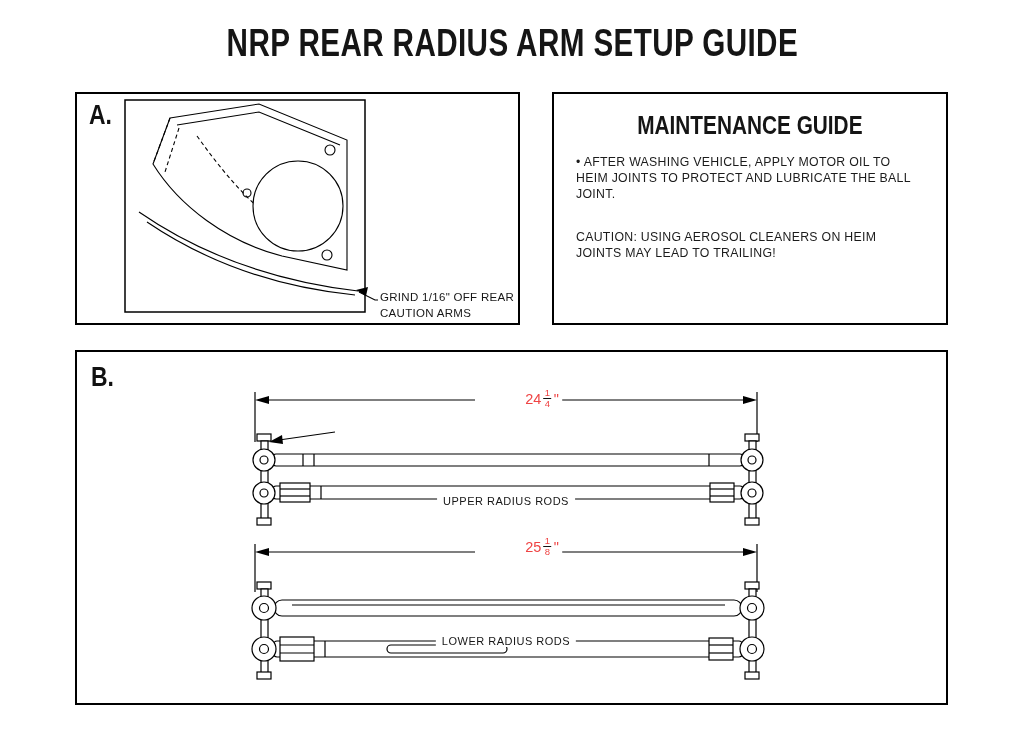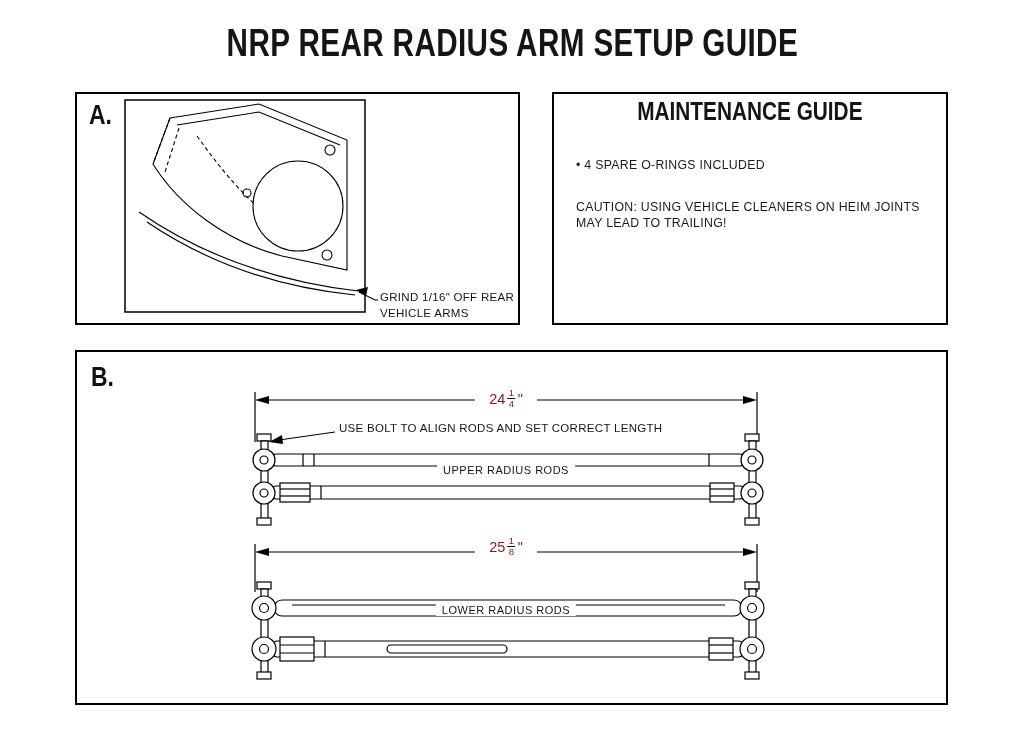--- a/index.html
+++ b/index.html
@@ -23,45 +23,45 @@
   .panel-a .panel-label { left:12px; top:6px; }
   .panel-b .panel-label { left:14px; top:10px; }
 
   svg.art { position:absolute; left:0; top:0; display:block; }
 
   
   .callout-a { position:absolute; left:303px; top:196px; font-size:11.5px; letter-spacing:0.3px;
                line-height:1.35; color:#161616; }
 
   
-  .m-title { text-align:center; margin-top:2px; }
+  .m-title { text-align:center; margin-top:16px; }
   .m-title-text { display:inline-block; font-size:26px; font-weight:bold; transform:scaleX(0.8);
                   transform-origin:center; white-space:nowrap; color:#151515; }
   .m-body { padding:0 22px; font-size:12.3px; letter-spacing:0.3px; line-height:1.32; color:#1b1b1b; }
   .m-body p { margin:0; }
   .m-p1 { margin-top:30px !important; }
   .m-p2 { margin-top:13px !important; }
   .m-p3 { margin-top:26px !important; }
   .m-body strong { font-weight:normal; }
 
   
   .dim-label { position:absolute; transform:translateX(-50%); background:#fff; padding:0 3px;
-               font-size:14.5px; color:#7f1d1d; display:flex; align-items:center; white-space:nowrap; z-index:2; }
+               font-size:14.5px; color:#ef4444; display:flex; align-items:center; white-space:nowrap; z-index:2;margin-left:36px; }
   .dim-upper { left:429px; top:36px; }
   .dim-lower { left:429px; top:184px; }
   .frac { display:inline-flex; flex-direction:column; align-items:center; font-size:9.5px;
           line-height:1.1; margin:0 2px; }
   .frac .num { border-bottom:1px solid #111; padding:0 1.5px; }
   .frac .den { padding:0 1.5px; }
 
   .callout-b { position:absolute; left:262px; top:70px; font-size:11.5px; letter-spacing:0.3px;
                color:#161616; white-space:nowrap; z-index:2; }
 
   .rod-label { position:absolute; transform:translateX(-50%); font-size:11px; letter-spacing:0.5px;
-               background:#fff; padding:0 6px; color:#161616; white-space:nowrap; z-index:2; }
+               background:#fff; padding:0 6px; color:#161616; white-space:nowrap; z-index:2;margin-top:31px; }
   .rod-label-upper { left:429px; top:112px; }
   .rod-label-lower { left:429px; top:252px; }
 </style>
 </head>
 <body>
 
 <div class="page">
 
   <div class="title">
     <span class="title-text">NRP REAR RADIUS ARM SETUP GUIDE</span>
@@ -89,31 +89,31 @@
       </g>
 
       <g>
         <polyline points="301,206 298,206 282,198" fill="none" stroke="#000" stroke-width="1.1"></polyline>
         <polygon points="279,196 291,193 289,202" fill="#000"></polygon>
       </g>
     </svg>
 
     <div class="callout-a">
       <div>GRIND 1/16" OFF REAR</div>
-      <div>VEHICLE ARMS</div>
+      <div>CAUTION ARMS</div>
     </div>
   </div>
 
   <div class="panel panel-m">
     <div class="m-title">
       <span class="m-title-text">MAINTENANCE GUIDE</span>
     </div>
     <div class="m-body">
-      <p class="m-p1">• 4 SPARE O-RINGS INCLUDED</p>
-      <p class="m-p3"><strong>CAUTION</strong><span>: USING VEHICLE CLEANERS ON HEIM JOINTS MAY LEAD TO </span><strong>TRAILING</strong><span>!</span></p>
+      <p class="m-p2">• AFTER WASHING VEHICLE, APPLY MOTOR OIL TO HEIM JOINTS TO PROTECT AND LUBRICATE THE BALL JOINT.</p>
+      <p class="m-p3"><strong>CAUTION</strong><span>: USING AEROSOL CLEANERS ON HEIM JOINTS MAY LEAD TO </span><strong>TRAILING</strong><span>!</span></p>
     </div>
   </div>
 
   <div class="panel panel-b">
     <div class="panel-label">B.</div>
 
     <svg class="art" width="869" height="351" viewBox="0 0 869 351">
 
       <g stroke="#000" stroke-width="1.2" fill="none">
         <line x1="178" y1="40" x2="178" y2="90"></line>
@@ -232,21 +232,20 @@
 
     <div class="dim-label dim-upper">
       <span>24</span>
       <span class="frac">
         <span class="num">1</span>
         <span class="den">4</span>
       </span>
       <span>"</span>
     </div>
 
-    <div class="callout-b">USE BOLT TO ALIGN RODS AND SET CORRECT LENGTH</div>
 
     <div class="rod-label rod-label-upper">UPPER RADIUS RODS</div>
 
     <div class="dim-label dim-lower">
       <span>25</span>
       <span class="frac">
         <span class="num">1</span>
         <span class="den">8</span>
       </span>
       <span>"</span>

